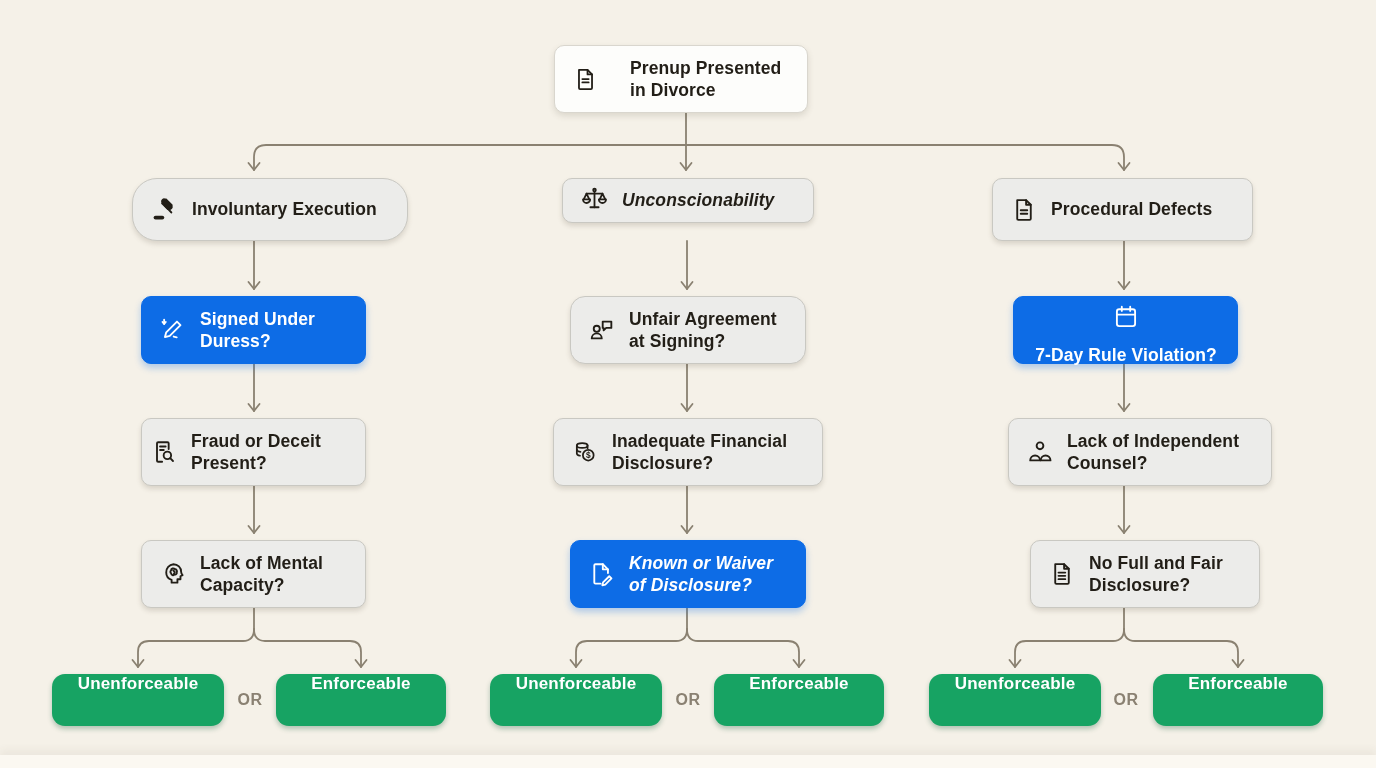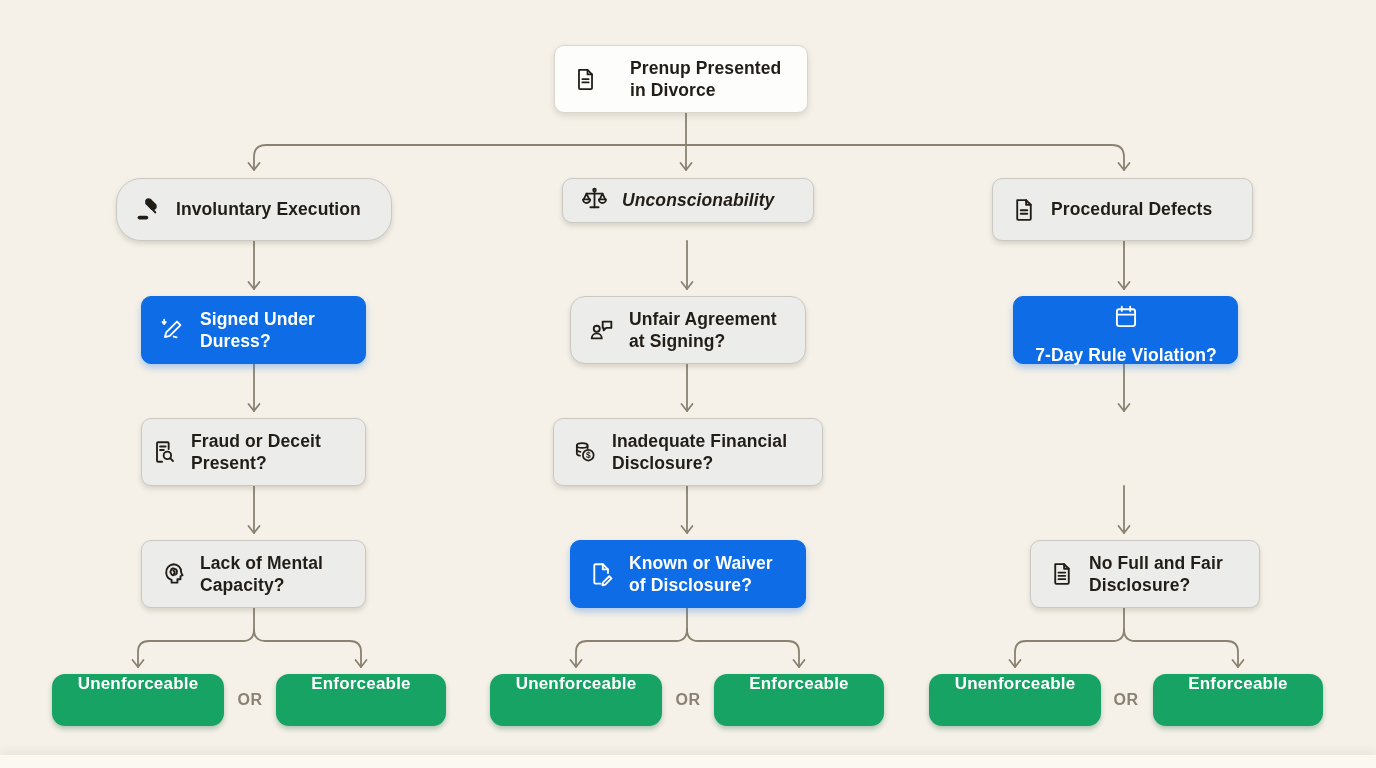--- a/index.html
+++ b/index.html
@@ -111,21 +111,21 @@
     <span class="icon">
       <svg width="27" height="27" viewBox="0 0 24 24" fill="none" stroke="currentColor" stroke-width="1.6" stroke-linecap="round" stroke-linejoin="round">
         <path d="M6.2 3.5 H13.8 L17.8 7.5 V19.5 a1 1 0 0 1 -1 1 H7.2 a1 1 0 0 1 -1 -1 z"></path>
         <path d="M13.8 3.5 V7.5 h4"></path>
         <path d="M9.2 11.6 h5.6 M9.2 14.6 h5.6"></path>
       </svg>
     </span>
     <span class="label">Prenup Presented in Divorce</span>
   </div>
 
-  <div class="node gray" style="left:116px;top:178px;width:276px;height:63px;border-radius:25px;">
+  <div class="node gray" style="left:132px;top:178px;width:276px;height:63px;border-radius:25px;">
     <span class="icon">
       <svg width="29" height="29" viewBox="0 0 24 24" fill="none" stroke="currentColor" stroke-linecap="round" stroke-linejoin="round">
         <path d="M11.6 5.2 L16.4 10" stroke-width="4.6"></path>
         <path d="M13.2 3.6 L18 8.4" stroke-width="1.6"></path>
         <path d="M10 6.8 L14.8 11.6" stroke-width="1.6"></path>
         <path d="M12.6 9 L17.6 14.4" stroke-width="1.7"></path>
         <path d="M4.6 18.7 h5.6" stroke-width="3.2"></path>
       </svg>
     </span>
     <span class="label">Involuntary Execution</span>
@@ -208,21 +208,21 @@
         <path d="M5 6.4 v3.4 c0 1 1.3 1.8 3.1 2.1"></path>
         <path d="M14.2 6.4 v2.3"></path>
         <path d="M5 9.8 v3.4 c0 .9 1.1 1.6 2.7 2"></path>
         <circle cx="14.8" cy="14.7" r="4.6"></circle>
         <text x="14.8" y="17.2" text-anchor="middle" stroke="none" fill="currentColor" style="font-family:'Liberation Sans',sans-serif;font-size:7.2px;font-weight:bold;">$</text>
       </svg>
     </span>
     <span class="label">Inadequate Financial Disclosure?</span>
   </div>
 
-  <div class="node blue" style="left:570px;top:540px;width:236px;height:68px;">
+  <div class="node blue" style="left:570px;top:540px;width:236px;height:68px;font-style:italic;">
     <span class="icon">
       <svg width="28" height="28" viewBox="0 0 24 24" fill="none" stroke="currentColor" stroke-width="1.6" stroke-linecap="round" stroke-linejoin="round">
         <path d="M10.8 20.3 H6.4 a1 1 0 0 1 -1 -1 V4.6 a1 1 0 0 1 1 -1 H12.7 l4.4 4.4 v3.1"></path>
         <path d="M12.7 3.6 V8 h4.4"></path>
         <path d="M12.9 19.2 l5.3 -5.3 1.9 1.9 -5.3 5.3 -2.5 .6 z"></path>
       </svg>
     </span>
     <span class="label">Known or Waiver of Disclosure?</span>
   </div>
 
@@ -249,20 +249,30 @@
     <span class="icon">
       <svg width="28" height="28" viewBox="0 0 24 24" fill="none" stroke="currentColor" stroke-width="1.6" stroke-linecap="round" stroke-linejoin="round">
         <rect x="4.2" y="5.4" width="15.6" height="14.4" rx="2"></rect>
         <path d="M8.4 3.2 v3.6 M15.6 3.2 v3.6"></path>
         <path d="M4.2 10 h15.6"></path>
       </svg>
     </span>
     <span class="label">7-Day Rule Violation?</span>
   </div>
 
+  <div class="node gray" style="left:1008px;top:418px;width:264px;height:68px;">
+    <span class="icon">
+      <svg width="28" height="28" viewBox="0 0 24 24" fill="none" stroke="currentColor" stroke-width="1.6" stroke-linecap="round" stroke-linejoin="round">
+        <circle cx="12" cy="6.7" r="2.9"></circle>
+        <path d="M3.6 19.2 a4.2 4.2 0 0 1 8.4 0 z"></path>
+        <path d="M12.6 19.2 a4.2 4.2 0 0 1 8.4 0 z"></path>
+      </svg>
+    </span>
+    <span class="label">Lack of Independent Counsel?</span>
+  </div>
 
   <div class="node gray" style="left:1010px;top:540px;width:230px;height:68px;margin-left:20px;">
     <span class="icon">
       <svg width="28" height="28" viewBox="0 0 24 24" fill="none" stroke="currentColor" stroke-width="1.6" stroke-linecap="round" stroke-linejoin="round">
         <path d="M6.2 3.5 H13.8 L17.8 7.5 V19.5 a1 1 0 0 1 -1 1 H7.2 a1 1 0 0 1 -1 -1 z"></path>
         <path d="M13.8 3.5 V7.5 h4"></path>
         <path d="M9 10.8 h5.8 M9 13.6 h5.8 M9 16.4 h5.8"></path>
       </svg>
     </span>
     <span class="label">No Full and Fair Disclosure?</span>

